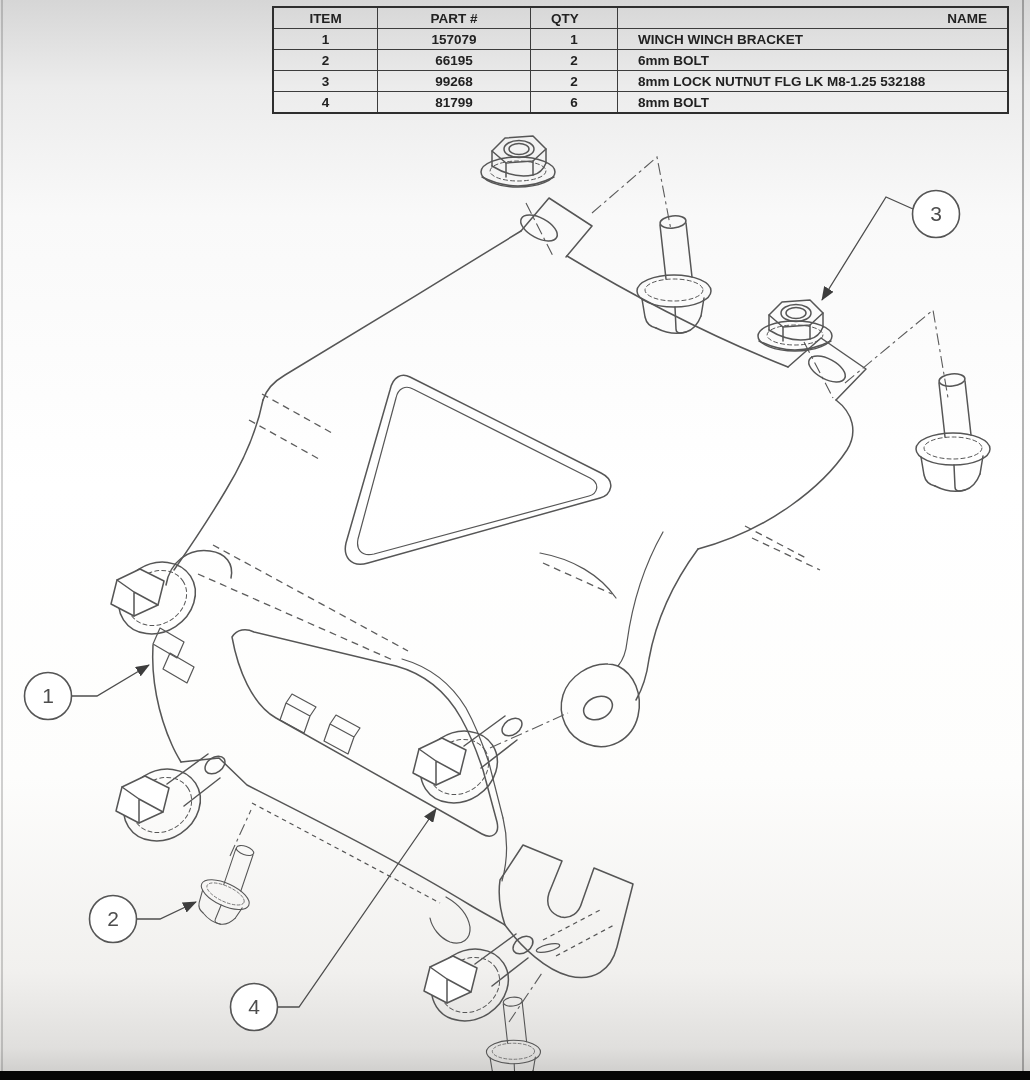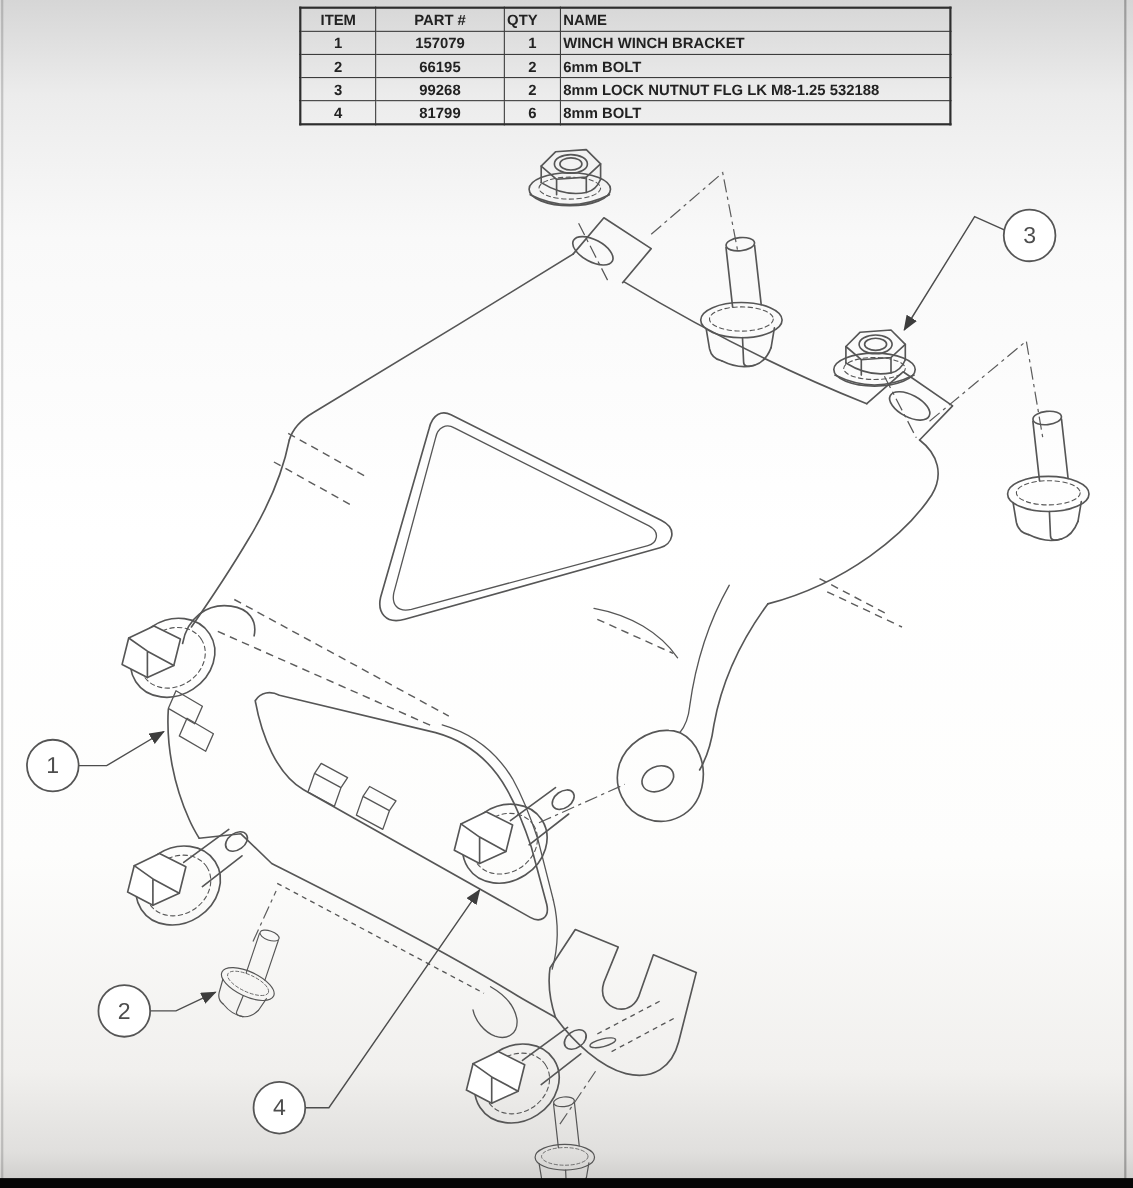--- a/index.html
+++ b/index.html
@@ -10,28 +10,28 @@
   }
   .edge-left{position:absolute;left:1px;top:0;width:2px;height:1080px;background:rgba(90,90,90,.28);}
   .edge-right{position:absolute;left:1022px;top:0;width:2px;height:1080px;background:rgba(60,60,60,.38);}
   .bottom-bar{position:absolute;left:0;top:1071px;width:1030px;height:9px;background:#060606;}
   table.parts{
     position:absolute;left:272px;top:6px;width:586px;
     border-collapse:collapse;table-layout:fixed;
     font-size:13.5px;font-weight:bold;color:#222;
   }
   table.parts th,table.parts td{
-    border:1.5px solid #3c3c3c;height:20px;padding:0 2px;
+    border:1.5px solid #3c3c3c;height:20px;padding:0 20px;
     white-space:nowrap;overflow:hidden;
   }
   table.parts{border:2.5px solid #2e2e2e;}
   th.c-item{width:63px;text-align:center;}
   th.c-part{width:112px;text-align:center;padding-left:10px;}
   th.c-qty{width:46px;text-align:left;}
-  th.c-name{width:349px;text-align:left;padding-left:7px;margin-left:48px;}
+  th.c-name{width:349px;text-align:right;padding-left:7px;margin-left:48px;}
   td.t-c{text-align:center;}
   td.t-l{text-align:left;padding-left:7px;}
   svg.drawing{position:absolute;left:0;top:0;}
   .ln{stroke:#565656;fill:none;stroke-width:1.5;stroke-linecap:round;stroke-linejoin:round;}
   .thin{stroke-width:1.2;}
   .dash{stroke-dasharray:7 5;stroke-width:1.3;}
   .dashf{stroke-dasharray:4.5 4;stroke-width:1.2;}
   .cline{stroke-dasharray:12 4 3 4;stroke-width:1.1;}
   .ser{stroke-dasharray:4 3;stroke-width:1;}
   .balloon{fill:#ffffff;stroke:#555;stroke-width:1.6;}

